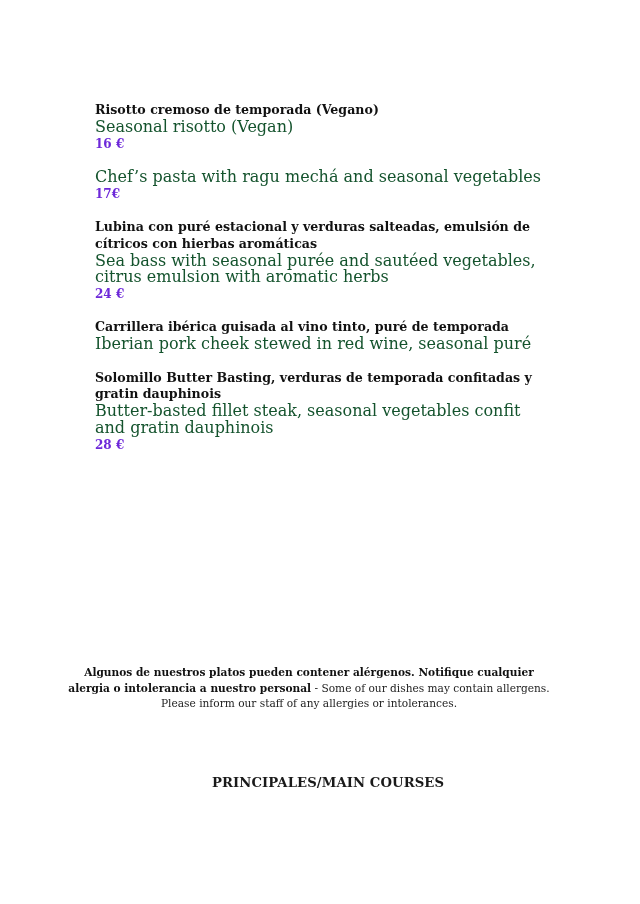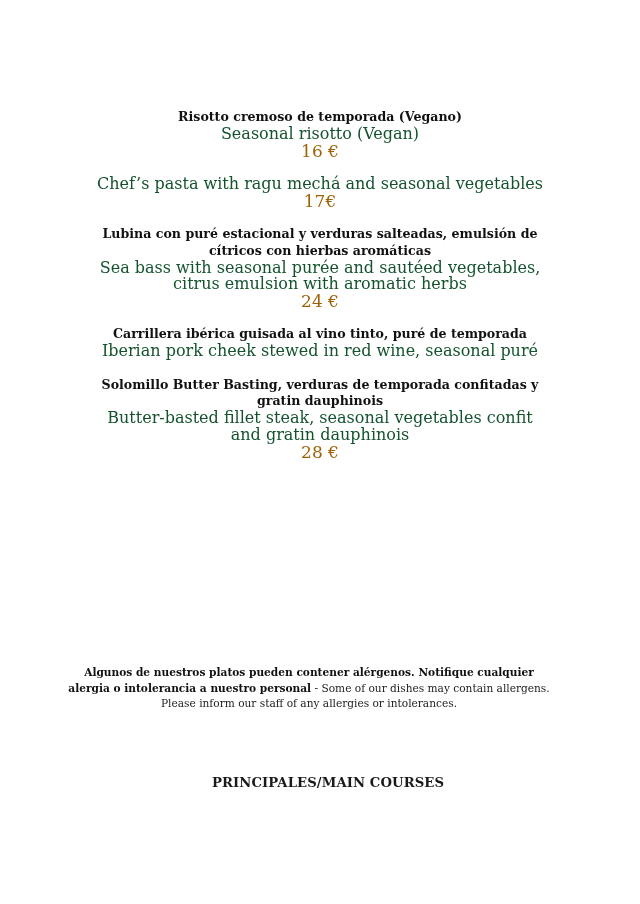--- a/index.html
+++ b/index.html
@@ -1,23 +1,23 @@
 <!DOCTYPE html>
 <html><head>
   <meta charset="utf-8">
   <style>
     html, body { margin: 0; padding: 0; background: #ffffff; }
     body { width: 640px; height: 904px; position: relative; overflow: hidden;
            font-family: "DejaVu Serif", "Liberation Serif", serif; color: #1a1a1a; }
     .page { position: absolute; left: 0; top: 0; width: 640px; height: 904px; }
-    .dishes { position: absolute; top: 109px; left: 95px; width: 450px; text-align: center; }
+    .dishes { position: absolute; top: 102px; left: 95px; width: 450px; }
     .dish { margin-bottom: 16.5px; }
     .dish-name { font-weight: bold; font-size: 12.6px; line-height: 16.8px; color: #111; }
     .dish-en { font-size: 16px; line-height: 16.8px; color: #14532d; }
-    .dish-price { font-weight: normal; font-size: 17px; line-height: 16.8px; color: #a16207; }
+    .dish-price { font-weight: bold; font-size: 12px; line-height: 16.8px; color: #6d28d9; }
     .allergen { position: absolute; top: 665px; left: 67px; width: 484px; text-align: center;
                 font-size: 10.6px; line-height: 15.6px; color: #222; }
     .allergen b { font-weight: bold; color: #111; }
     .section-title { position: absolute; top: 775px; left: 8px; width: 640px; text-align: center;
                      font-size: 13.2px; font-weight: bold; color: #1a1a1a; letter-spacing: 0.1px; }
   </style>
 </head>
 <body>
 
 <div class="page">

